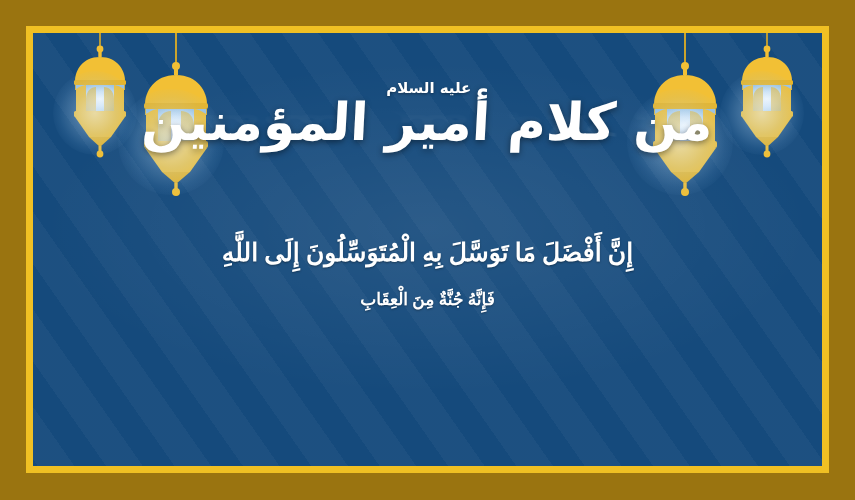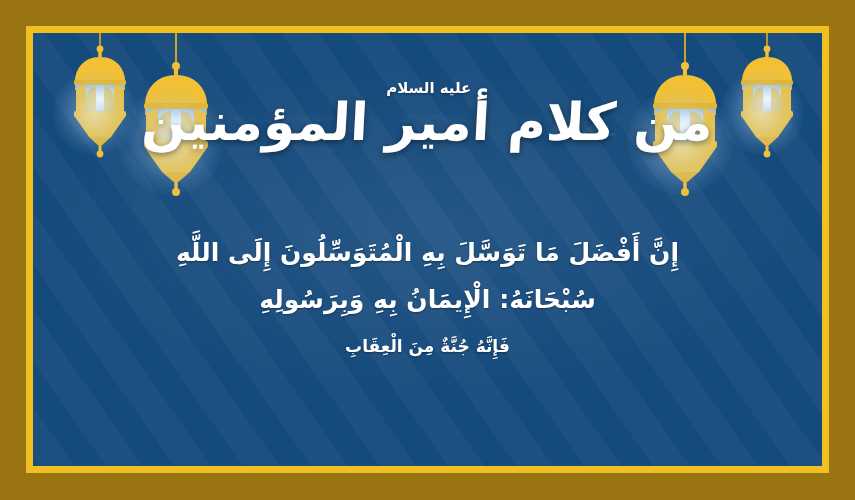--- a/index.html
+++ b/index.html
@@ -120,20 +120,21 @@
     text-align:center;
     color:#ffffff;
   }
   .quote .line{
     display:block;
     font-size:25px;
     line-height:47px;
     font-weight:700;
     white-space:nowrap;
     text-shadow:0 1px 2px rgba(0,0,0,0.35);
+    font-family:Liberation Serif, serif;
   }
   .quote .line.l1{font-size:25px;}
   .quote .line.l2{font-size:25px;}
   .quote .line.l3{font-size:25px;}
   .quote .line.l4{font-size:17px;}
 </style>
 </head>
 <body>
 
 <div class="card">
@@ -260,18 +261,17 @@
     <div class="heading-wrap">
       <div class="calligraphy">
         <span class="honorific">عليه السلام</span>
         <span>من كلام أمير المؤمنين</span>
       </div>
       <span class="reflection">من كلام أمير المؤمنين</span>
     </div>
 
     <div class="quote">
       <span class="line l1">إِنَّ أَفْضَلَ مَا تَوَسَّلَ بِهِ الْمُتَوَسِّلُونَ إِلَى اللَّهِ</span>
-      <span class="line l2">سُبْحَانَهُ: الْإِيمَانُ بِهِ وَبِرَسُولِهِ</span>
       <span class="line l4">فَإِنَّهُ جُنَّةٌ مِنَ الْعِقَابِ</span>
     </div>
 
   </div>
 </div>
 
 </body></html>

